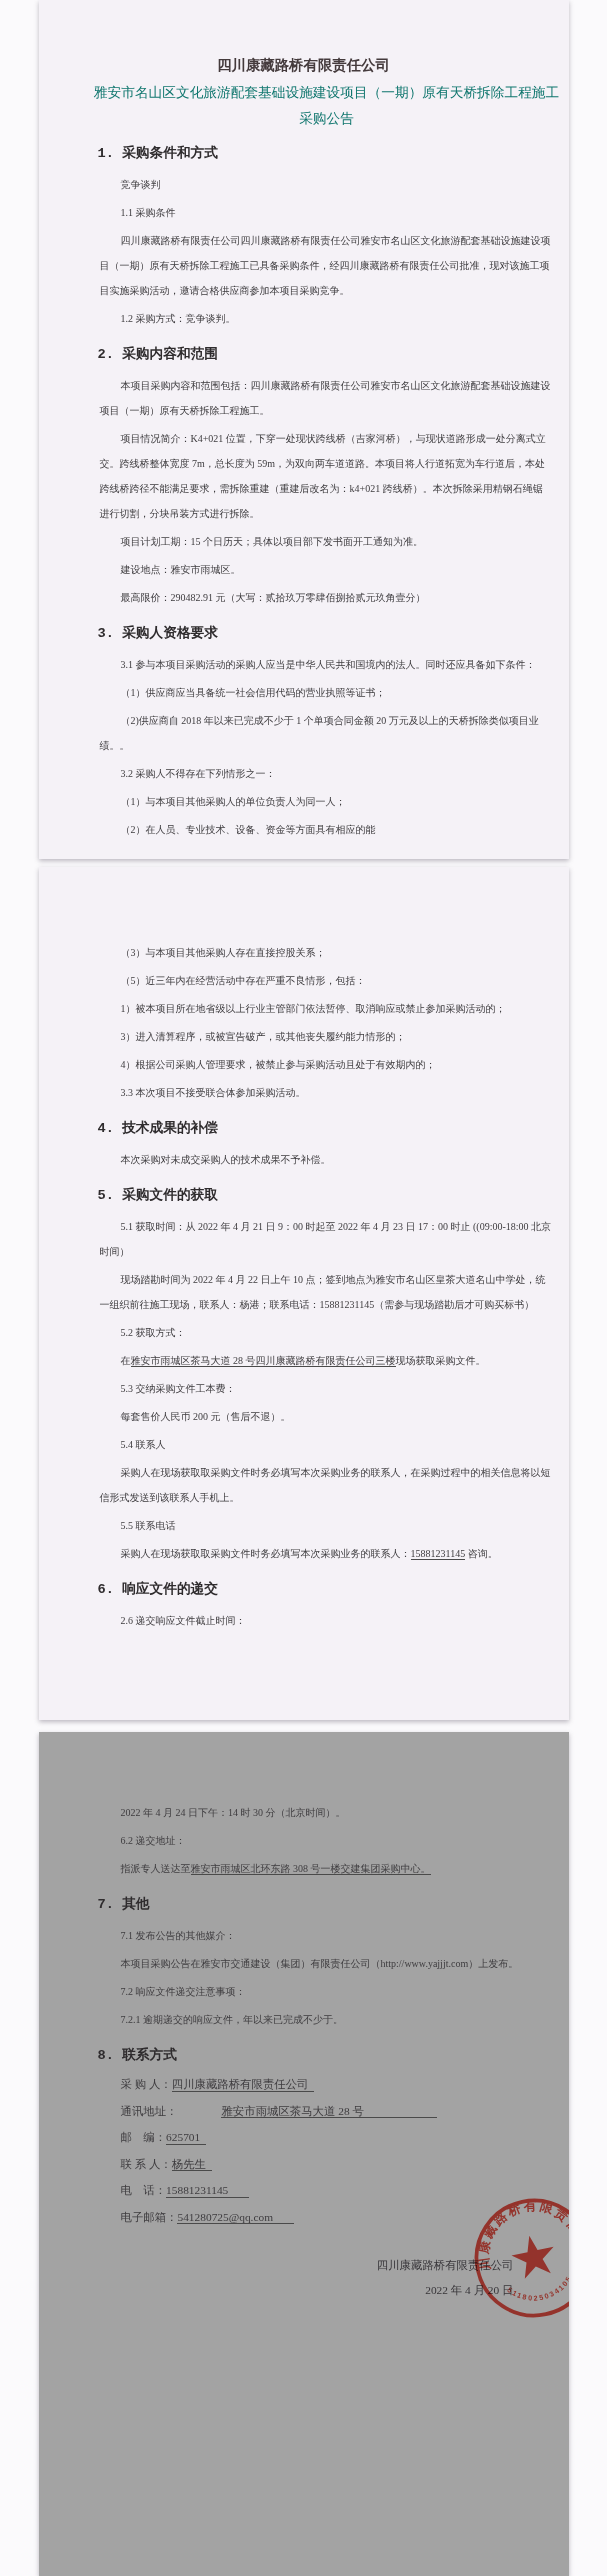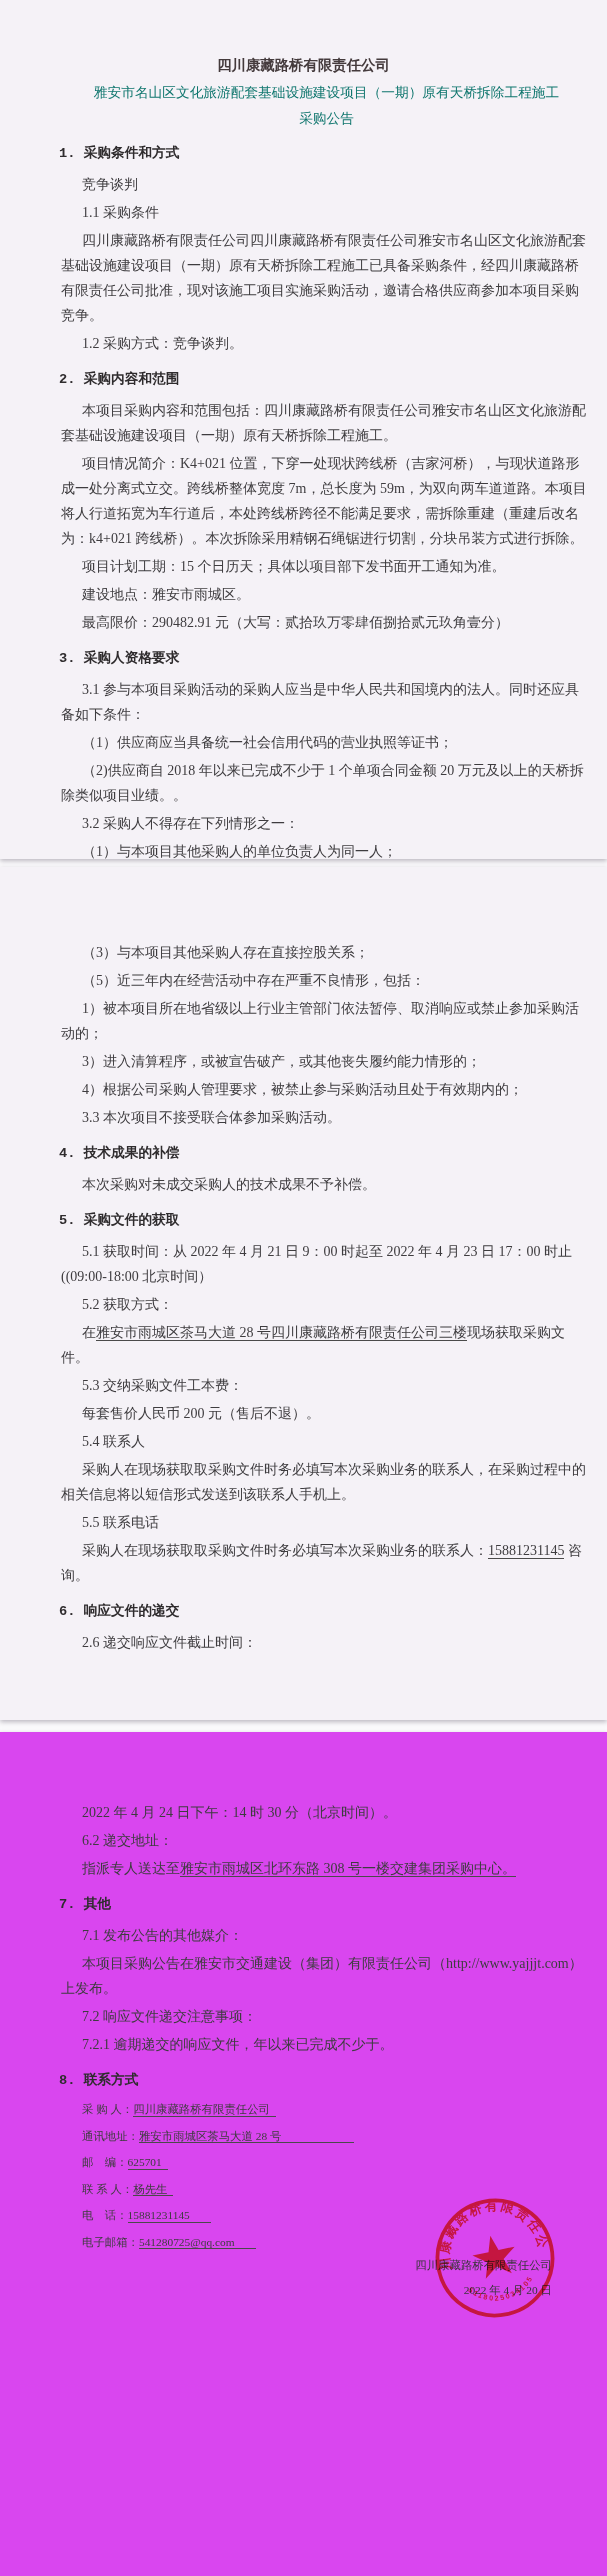--- a/index.html
+++ b/index.html
@@ -1,35 +1,35 @@
 <!DOCTYPE html>
 <html style="font-size:12px"><head>
 <meta charset="utf-8">
 <style>
   html,body{margin:0;padding:0;background:#fbfafc;}
-  .doc{width:607px;margin:0 auto;font-family:"Liberation Serif",serif;color:#3e3c3f;}
+  .doc{width:530px;margin:0 auto;font-family:"Liberation Serif",serif;color:#3e3c3f;}
   .page{position:relative;background:#f5f2f7;box-sizing:border-box;overflow:hidden;
         box-shadow:0 2.3px 4.6px rgba(110,104,120,.45);}
   .pg1{height:859px;padding-top:55px;margin-bottom:7.6px;}
   .pg2{height:853px;padding-top:70px;margin-bottom:12px;}
-  .pg3{height:844px;padding-top:65px;background:#d946ef;}
+  .pg3{height:844px;padding-top:65px;background:#a3a3a3;}
   .doc-title{text-align:center;font-size:14.4px;font-weight:bold;color:#443a3c;
              font-family:"Liberation Sans",sans-serif;line-height:20px;}
   .doc-subtitle{text-align:center;font-size:13.7px;font-weight:normal;color:#0f766e;
                 font-family:"Liberation Sans",sans-serif;line-height:26px;margin-top:4.6px;margin-left:46px;}
   h2.sec{font-size:13.7px;font-weight:bold;color:#2f2c2e;line-height:30px;
          margin:7.6px 43px 0 59px;font-family:Liberation Mono, monospace;}
   h2.mt{margin-top:9px;}
-  p.b{font-size:14px;line-height:25px;margin:3px 17px 0 61px;text-indent:21px;color:#3e3c3f;}
+  p.b{font-size:10px;line-height:25px;margin:3px 17px 0 61px;text-indent:21px;color:#3e3c3f;}
   .u{border-bottom:0.8px solid #4a4a4a;padding-bottom:0.8px;}
   p.fieldrow{font-size:11.4px;line-height:25px;margin:1.5px 43px 0 82px;text-indent:0;}
   .fl{white-space:pre;}
   .fv{border-bottom:0.8px solid #4a4a4a;padding-bottom:0.8px;padding-right:21px;}
   p.fieldrow:nth-of-type(8) .fv{padding-right:6px;}
-  p.fieldrow:nth-of-type(9) .fv{padding-right:73px;}
+  p.fieldrow:nth-of-type(9) .fv{padding-right:73px;margin-left:44px;}
   p.fieldrow:nth-of-type(10) .fv{padding-right:6px;}
   p.fieldrow:nth-of-type(11) .fv{padding-right:6px;}
   .signature{position:absolute;top:521px;right:55px;text-align:right;font-size:11.4px;
              line-height:25px;color:#38363a;}
   .seal{position:absolute;top:464px;left:433px;width:124px;height:124px;
         transform:rotate(-12deg);opacity:.88;mix-blend-mode:multiply;}
   .seal circle{fill:none;stroke:#e5382a;stroke-width:5;}
   .seal polygon{fill:#e5382a;}
   .seal .ring{fill:#e5382a;font-size:17px;font-weight:bold;letter-spacing:3px;
               font-family:"Liberation Sans",sans-serif;}
@@ -76,20 +76,21 @@
     <p class="b">1）被本项目所在地省级以上行业主管部门依法暂停、取消响应或禁止参加采购活动的；</p>
     <p class="b">3）进入清算程序，或被宣告破产，或其他丧失履约能力情形的；</p>
     <p class="b">4）根据公司采购人管理要求，被禁止参与采购活动且处于有效期内的；</p>
     <p class="b">3.3 本次项目不接受联合体参加采购活动。</p>
 
     <h2 class="sec mt">4. 技术成果的补偿</h2>
     <p class="b">本次采购对未成交采购人的技术成果不予补偿。</p>
 
     <h2 class="sec mt">5. 采购文件的获取</h2>
     <p class="b">5.1 获取时间：从 2022 年 4 月 21 日 9：00 时起至 2022 年 4 月 23 日 17：00 时止 ((09:00-18:00 北京时间）</p>
+    <p class="b">现场踏勘时间为 2022 年 4 月 22 日上午 10 点；签到地点为雅安市名山区皇茶大道名山中学处，统一组织前往施工现场，联系人：杨港；联系电话：15881231145（需参与现场踏勘后才可购买标书）</p>
     <p class="b">5.2 获取方式：</p>
     <p class="b"><span>在</span><span class="u">雅安市雨城区茶马大道 28 号四川康藏路桥有限责任公司三楼</span><span>现场获取采购文件。</span></p>
     <p class="b">5.3 交纳采购文件工本费：</p>
     <p class="b">每套售价人民币 200  元（售后不退）。</p>
     <p class="b">5.4 联系人</p>
     <p class="b">采购人在现场获取取采购文件时务必填写本次采购业务的联系人，在采购过程中的相关信息将以短信形式发送到该联系人手机上。</p>
     <p class="b">5.5 联系电话</p>
     <p class="b"><span>采购人在现场获取取采购文件时务必填写本次采购业务的联系人：</span><span class="u">15881231145</span><span> 咨询。</span></p>
 
     <h2 class="sec mt">6. 响应文件的递交</h2>

